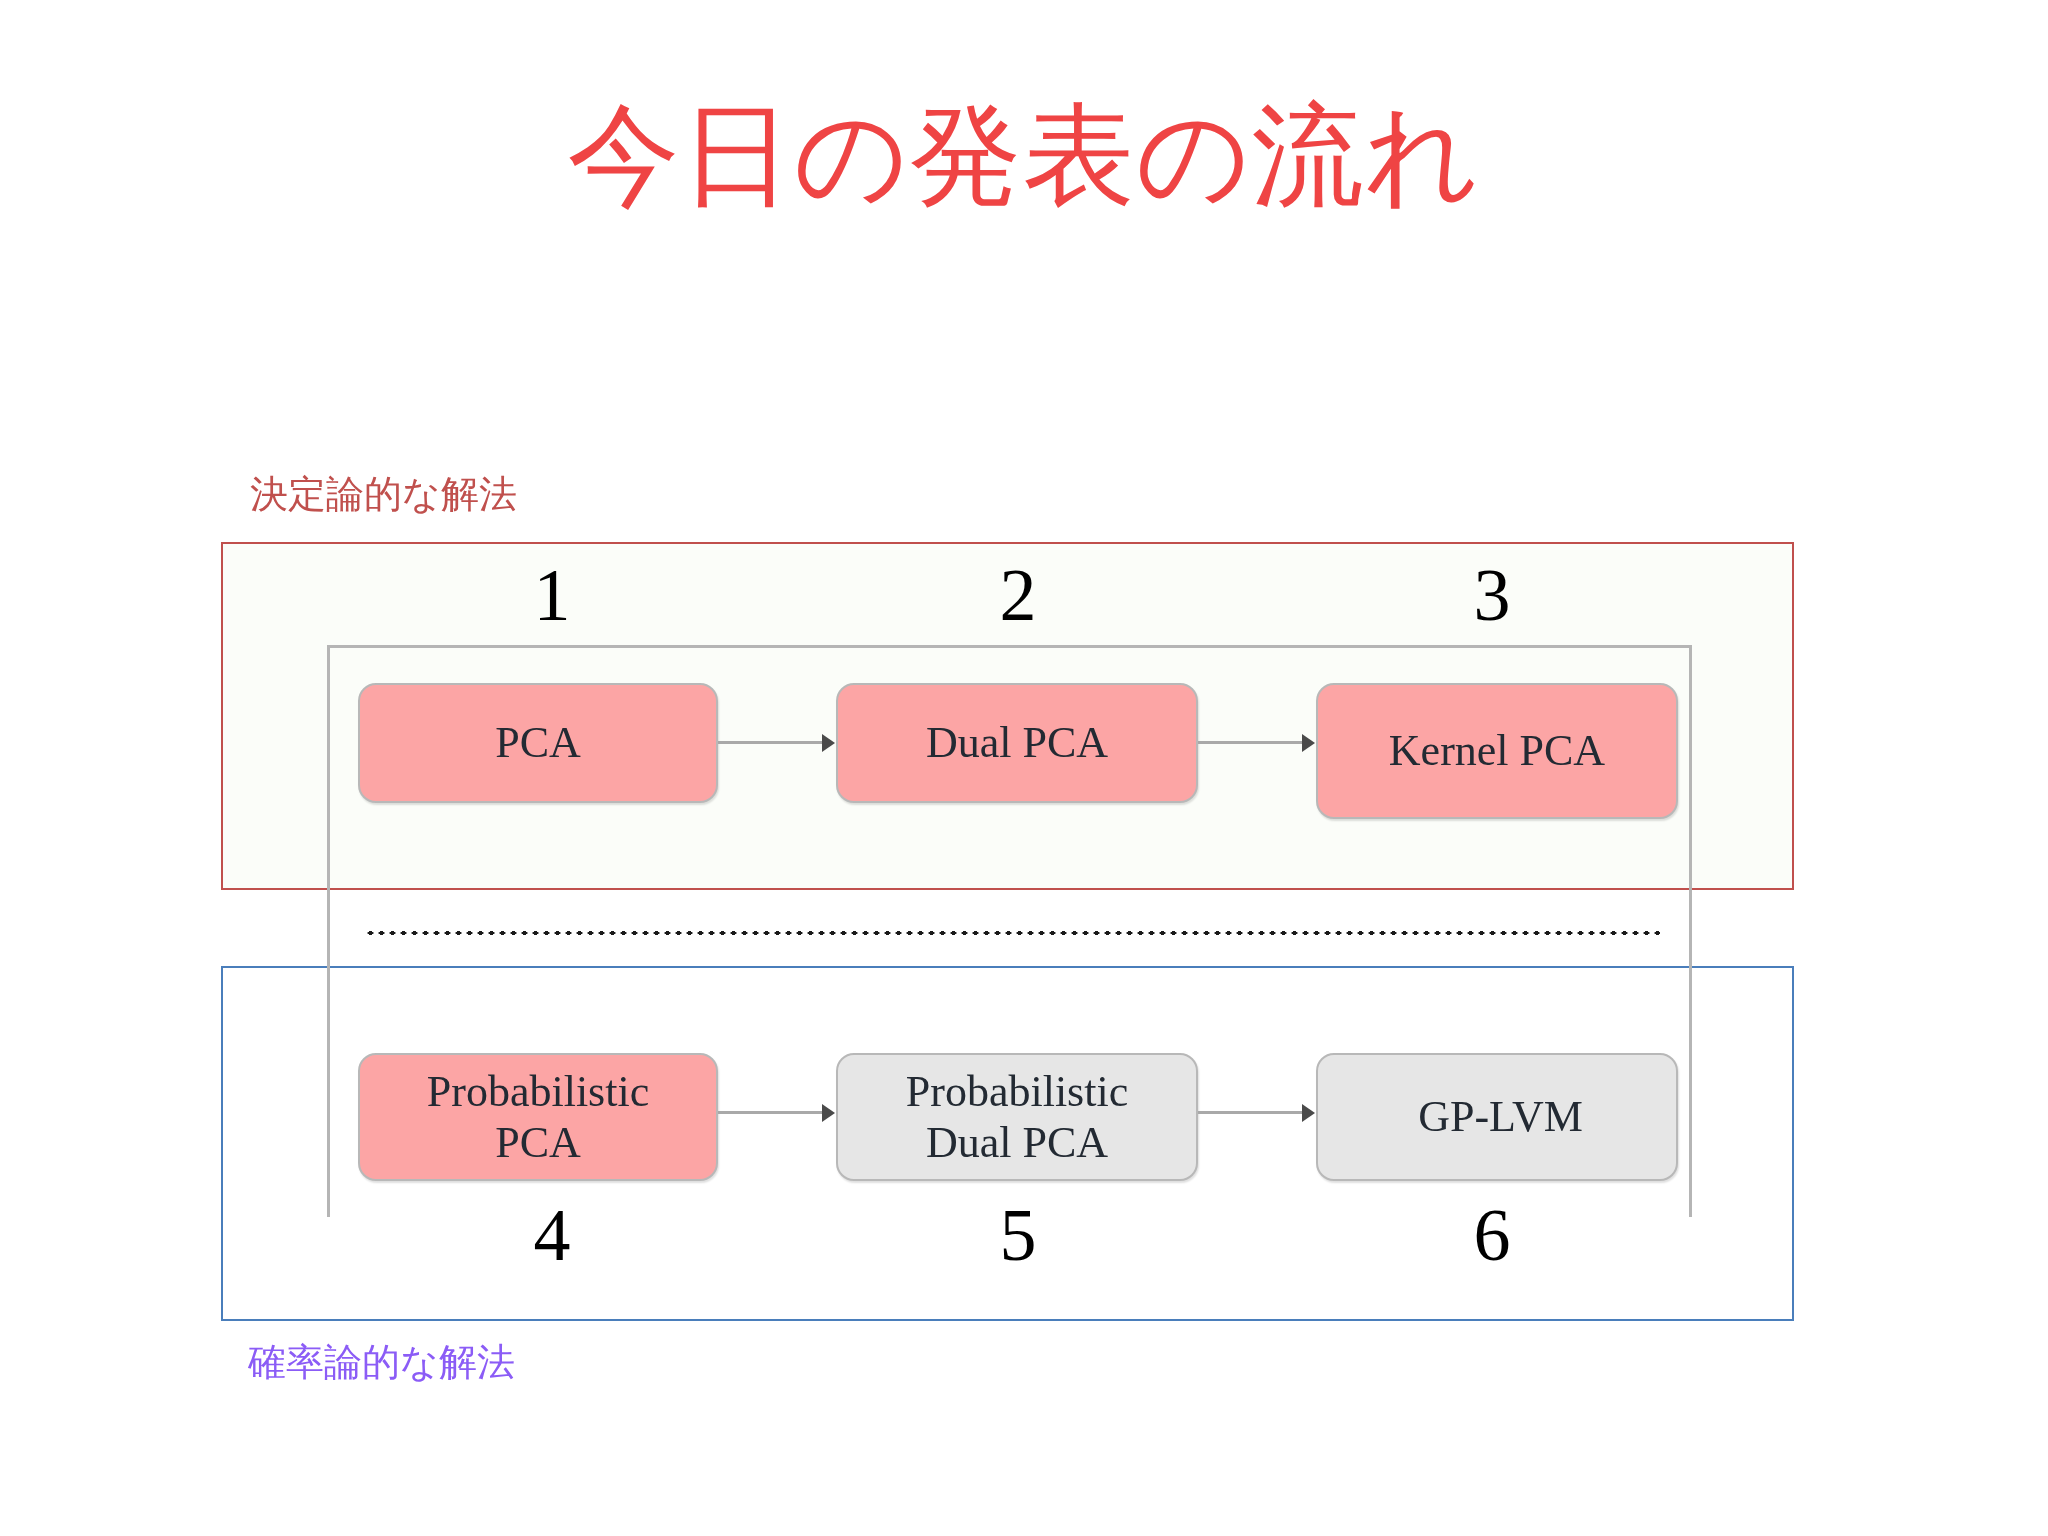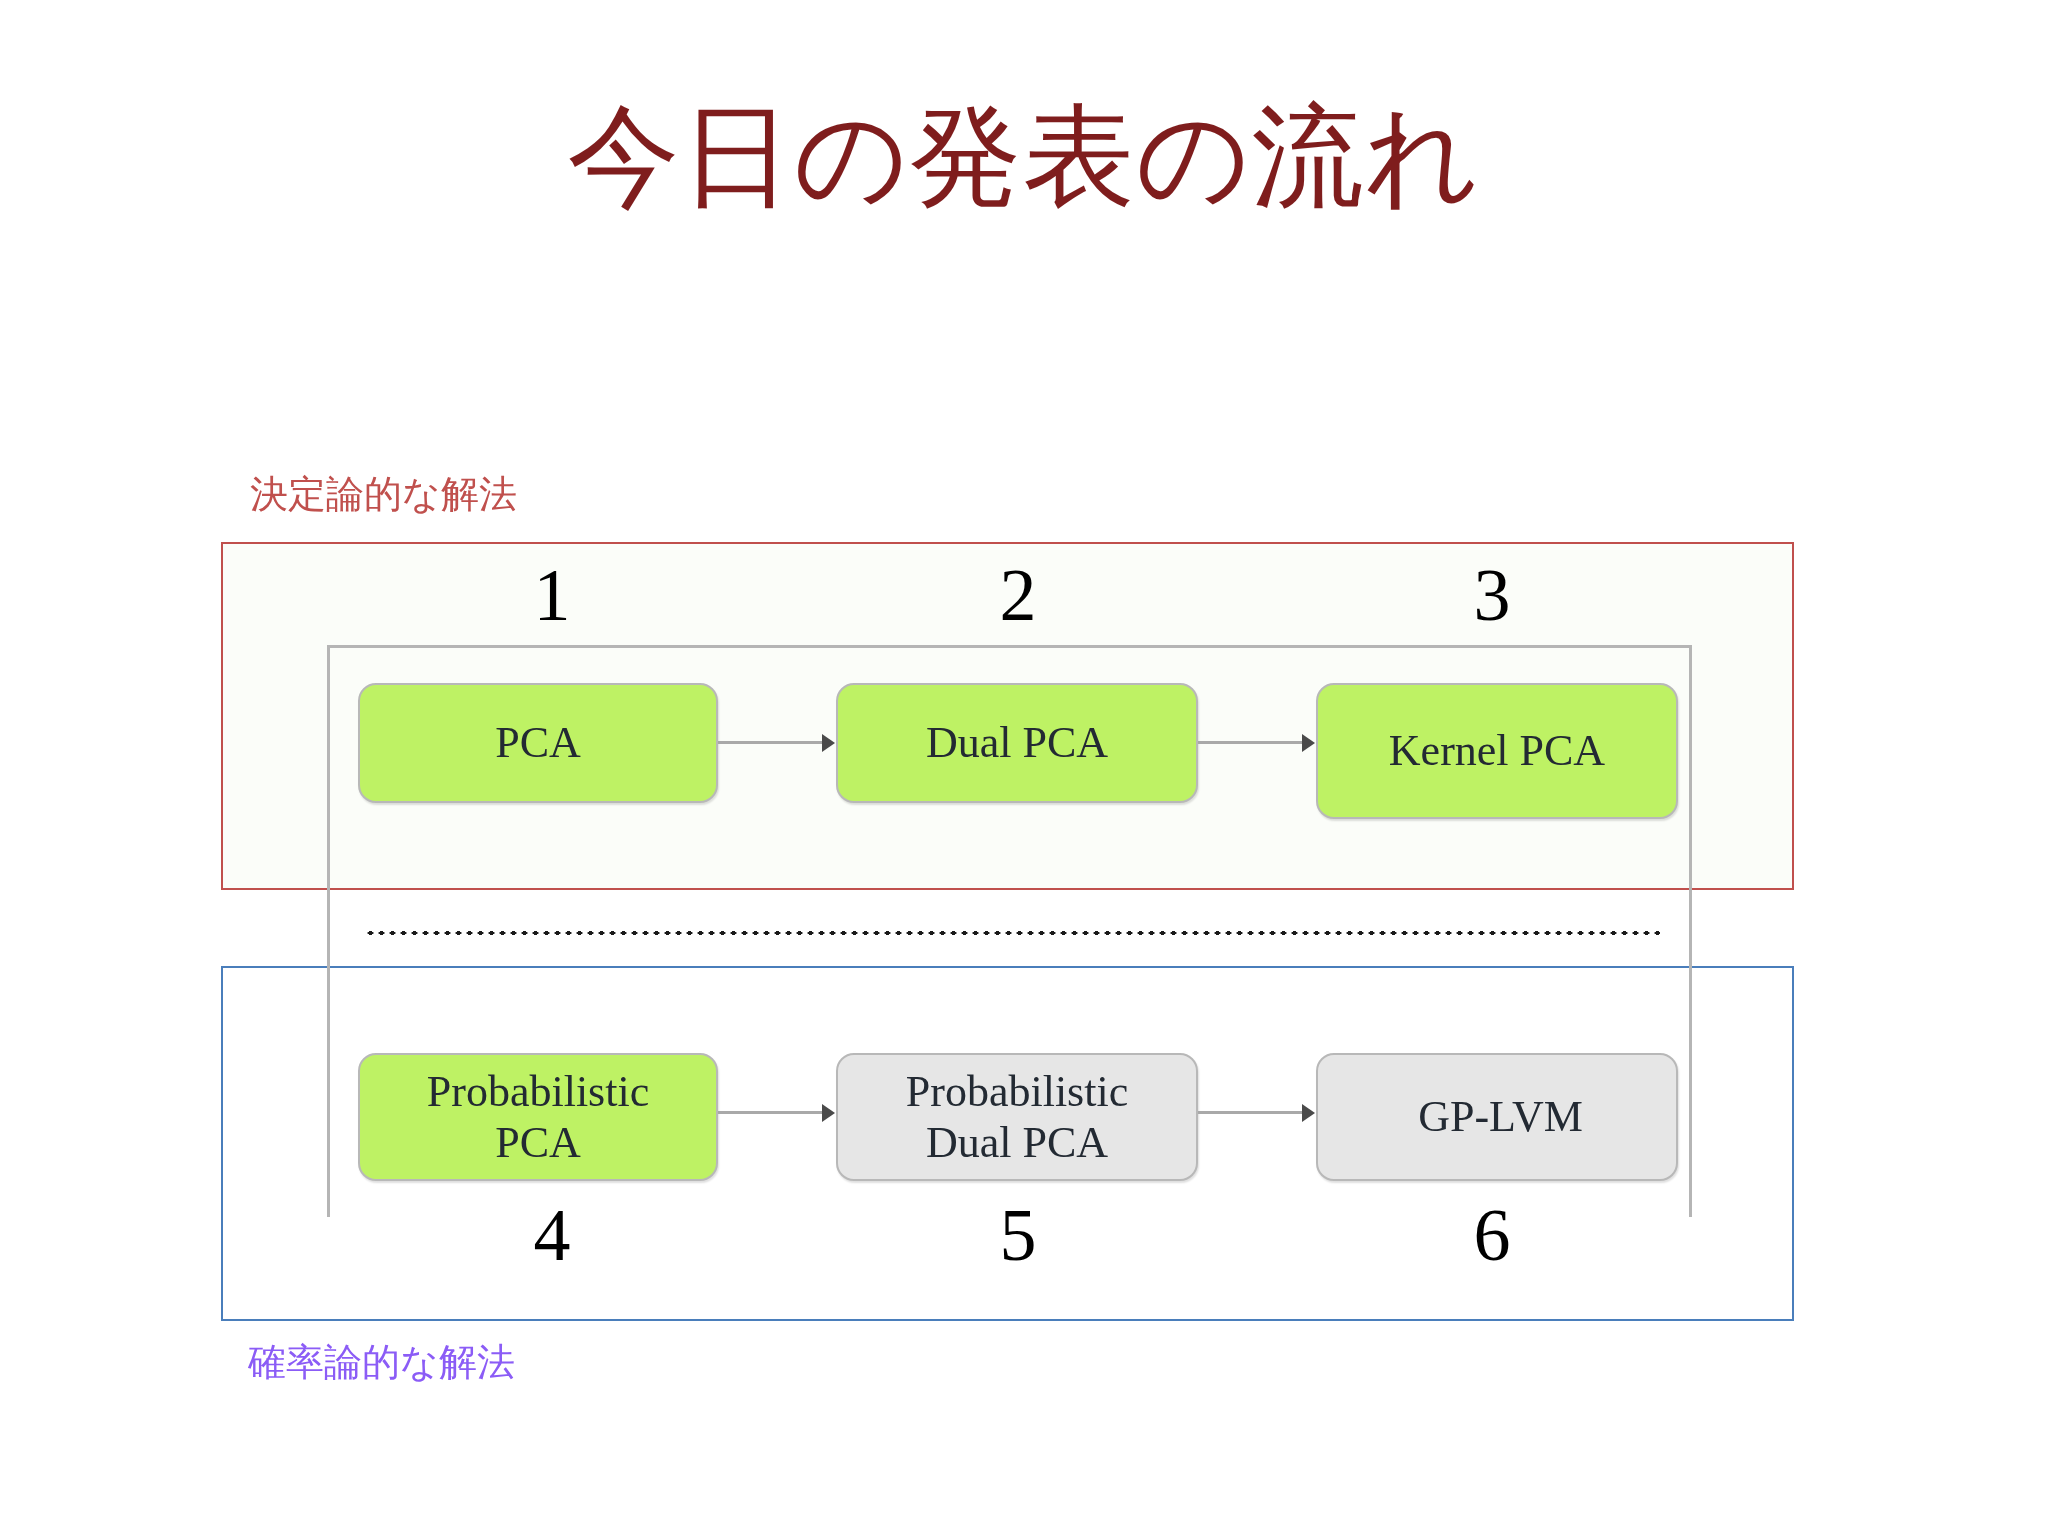--- a/index.html
+++ b/index.html
@@ -16,25 +16,25 @@
     -webkit-font-smoothing: antialiased;
   }
 
   
   #slide-title {
     position: absolute;
     left: 0;
     top: 92px;
     width: 2048px;
     text-align: center;
-    font-family: Liberation Sans, sans-serif;
+    font-family: Liberation Serif, serif;
     font-size: 112px;
     line-height: 1.16;
     font-weight: 400;
-    color: #7f1d1d;
+    color: #ef4444;
     letter-spacing: 0.01em;
     white-space: nowrap;
   }
 
   
   #diagram {
     position: absolute;
     left: 0;
     top: 0;
     width: 2048px;
@@ -137,21 +137,21 @@
     display: flex;
     align-items: center;
     justify-content: center;
     text-align: center;
     font-family: "Liberation Serif", serif;
     font-size: 44px;
     line-height: 1.16;
     color: #232a33;
     box-shadow: 1px 2px 2px rgba(0,0,0,0.13);
   }
-  .node-box.fill-white { background: #bef264; }
+  .node-box.fill-white { background: #fca5a5; }
   .node-box.fill-grey  { background: #e6e6e6; }
 
   
   .connector {
     position: absolute;
     height: 3px;
     background: #a9a9a9;
   }
   .connector-head {
     position: absolute;

